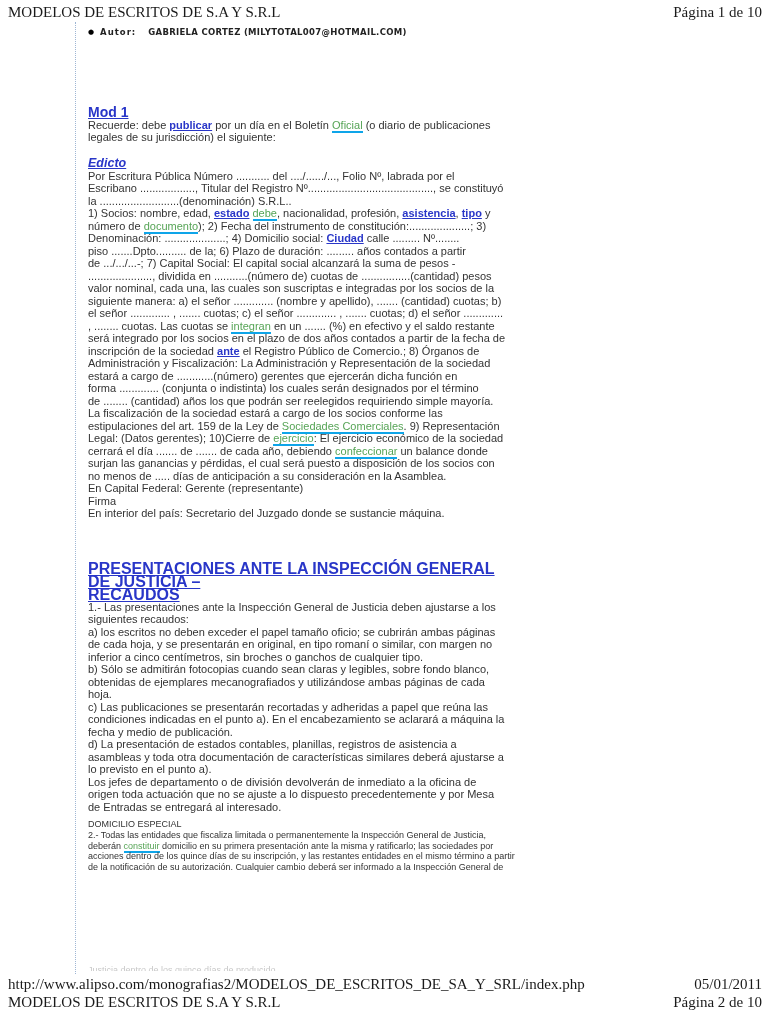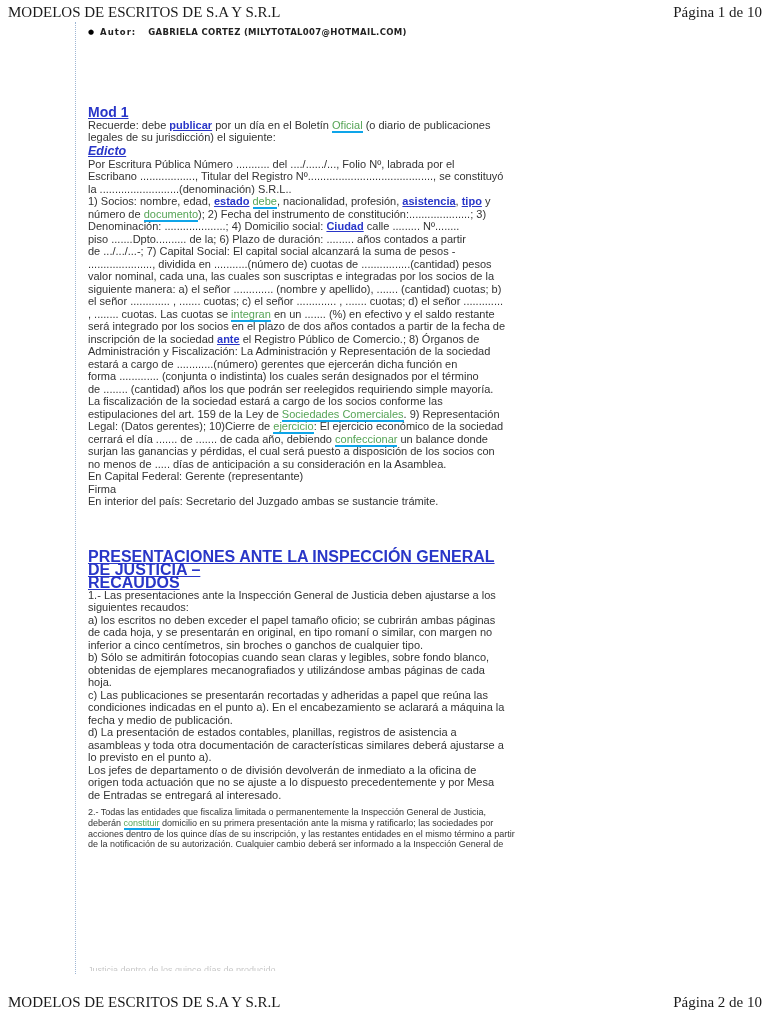--- a/index.html
+++ b/index.html
@@ -36,21 +36,21 @@
     display:flex;align-items:center;
   }
   .author-bullet{font-size:7px;margin:0 6px 0 0;color:#000;}
   .author-label{letter-spacing:1px;margin-right:12px;}
   .author-value{letter-spacing:.3px;}
   .h-link{
     color:#2936c8;font-weight:bold;font-size:14px;line-height:14px;
     text-decoration:underline;
   }
   .mod1{margin-top:66px;}
-  .edicto{margin-top:0;font-style:italic;font-size:12.5px;}
+  .edicto{margin-top:12px;font-style:italic;font-size:12.5px;}
   .h2-big{margin-top:42px;font-size:16px;line-height:13px;white-space:pre-line;}
   p.body{margin:0;white-space:pre-wrap;}
   .p-recuerde{margin-top:15px;}
   .p-escritura{margin-top:10px;}
   .p-socios{margin-top:8px;}
   .p-firma{margin-top:56px;}
   .p-capital{margin-top:12px;}
   .p-interior{margin-top:13px;}
   .p-recaudos{margin-top:0;}
   .small-section{margin-top:6px;width:522px;font-size:9px;line-height:10.8px;color:#333;}
@@ -115,21 +115,21 @@
 estipulaciones del art. 159 de la Ley de </span><span class="seg-green">Sociedades Comerciales</span><span>. 9) Representación
 Legal: (Datos gerentes); 10)Cierre de </span><span class="seg-green">ejercicio</span><span>: El ejercicio económico de la sociedad
 cerrará el día ....... de ....... de cada año, debiendo </span><span class="seg-green">confeccionar</span><span> un balance donde
 surjan las ganancias y pérdidas, el cual será puesto a disposición de los socios con
 no menos de ..... días de anticipación a su consideración en la Asamblea.</span></p>
 
     <p class="body p-capital">En Capital Federal: Gerente (representante)</p>
 
     <p class="body p-firma">Firma</p>
 
-    <p class="body p-interior">En interior del país: Secretario del Juzgado ambas se sustancie trámite.</p>
+    <p class="body p-interior">En interior del país: Secretario del Juzgado donde se sustancie máquina.</p>
 
     <div class="h-link h2-big">PRESENTACIONES ANTE LA INSPECCIÓN GENERAL DE JUSTICIA –
 RECAUDOS</div>
 
     <p class="body p-recaudos">1.- Las presentaciones ante la Inspección General de Justicia deben ajustarse a los
 siguientes recaudos:
 a) los escritos no deben exceder el papel tamaño oficio; se cubrirán ambas páginas
 de cada hoja, y se presentarán en original, en tipo romaní o similar, con margen no
 inferior a cinco centímetros, sin broches o ganchos de cualquier tipo.
 b) Sólo se admitirán fotocopias cuando sean claras y legibles, sobre fondo blanco,
@@ -139,28 +139,33 @@
 condiciones indicadas en el punto a). En el encabezamiento se aclarará a máquina la
 fecha y medio de publicación.
 d) La presentación de estados contables, planillas, registros de asistencia a
 asambleas y toda otra documentación de características similares deberá ajustarse a
 lo previsto en el punto a).
 Los jefes de departamento o de división devolverán de inmediato a la oficina de
 origen toda actuación que no se ajuste a lo dispuesto precedentemente y por Mesa
 de Entradas se entregará al interesado.</p>
 
     <div class="small-section">
+      <p>DOMICILIO ESPECIAL</p>
       <p><span>2.- Todas las entidades que fiscaliza limitada o permanentemente la Inspección General de Justicia,
 deberán </span><span class="seg-green">constituir</span><span> domicilio en su primera presentación ante la misma y ratificarlo; las sociedades por
 acciones dentro de los quince días de su inscripción, y las restantes entidades en el mismo término a partir
 de la notificación de su autorización. Cualquier cambio deberá ser informado a la Inspección General de</span></p>
     </div>
 
   </div>
 
+  <div class="print-line ftr1">
+    <span>http://www.alipso.com/monografias2/MODELOS_DE_ESCRITOS_DE_SA_Y_SRL/index.php</span>
+    <span>05/01/2011</span>
+  </div>
   <div class="print-line ftr2">
     <span>MODELOS DE ESCRITOS DE S.A Y S.R.L</span>
     <span>Página 2 de 10</span>
   </div>
 
   <div class="cutoff">Justicia dentro de los quince días de producido.</div>
 
 </div>
 
 </body></html>

